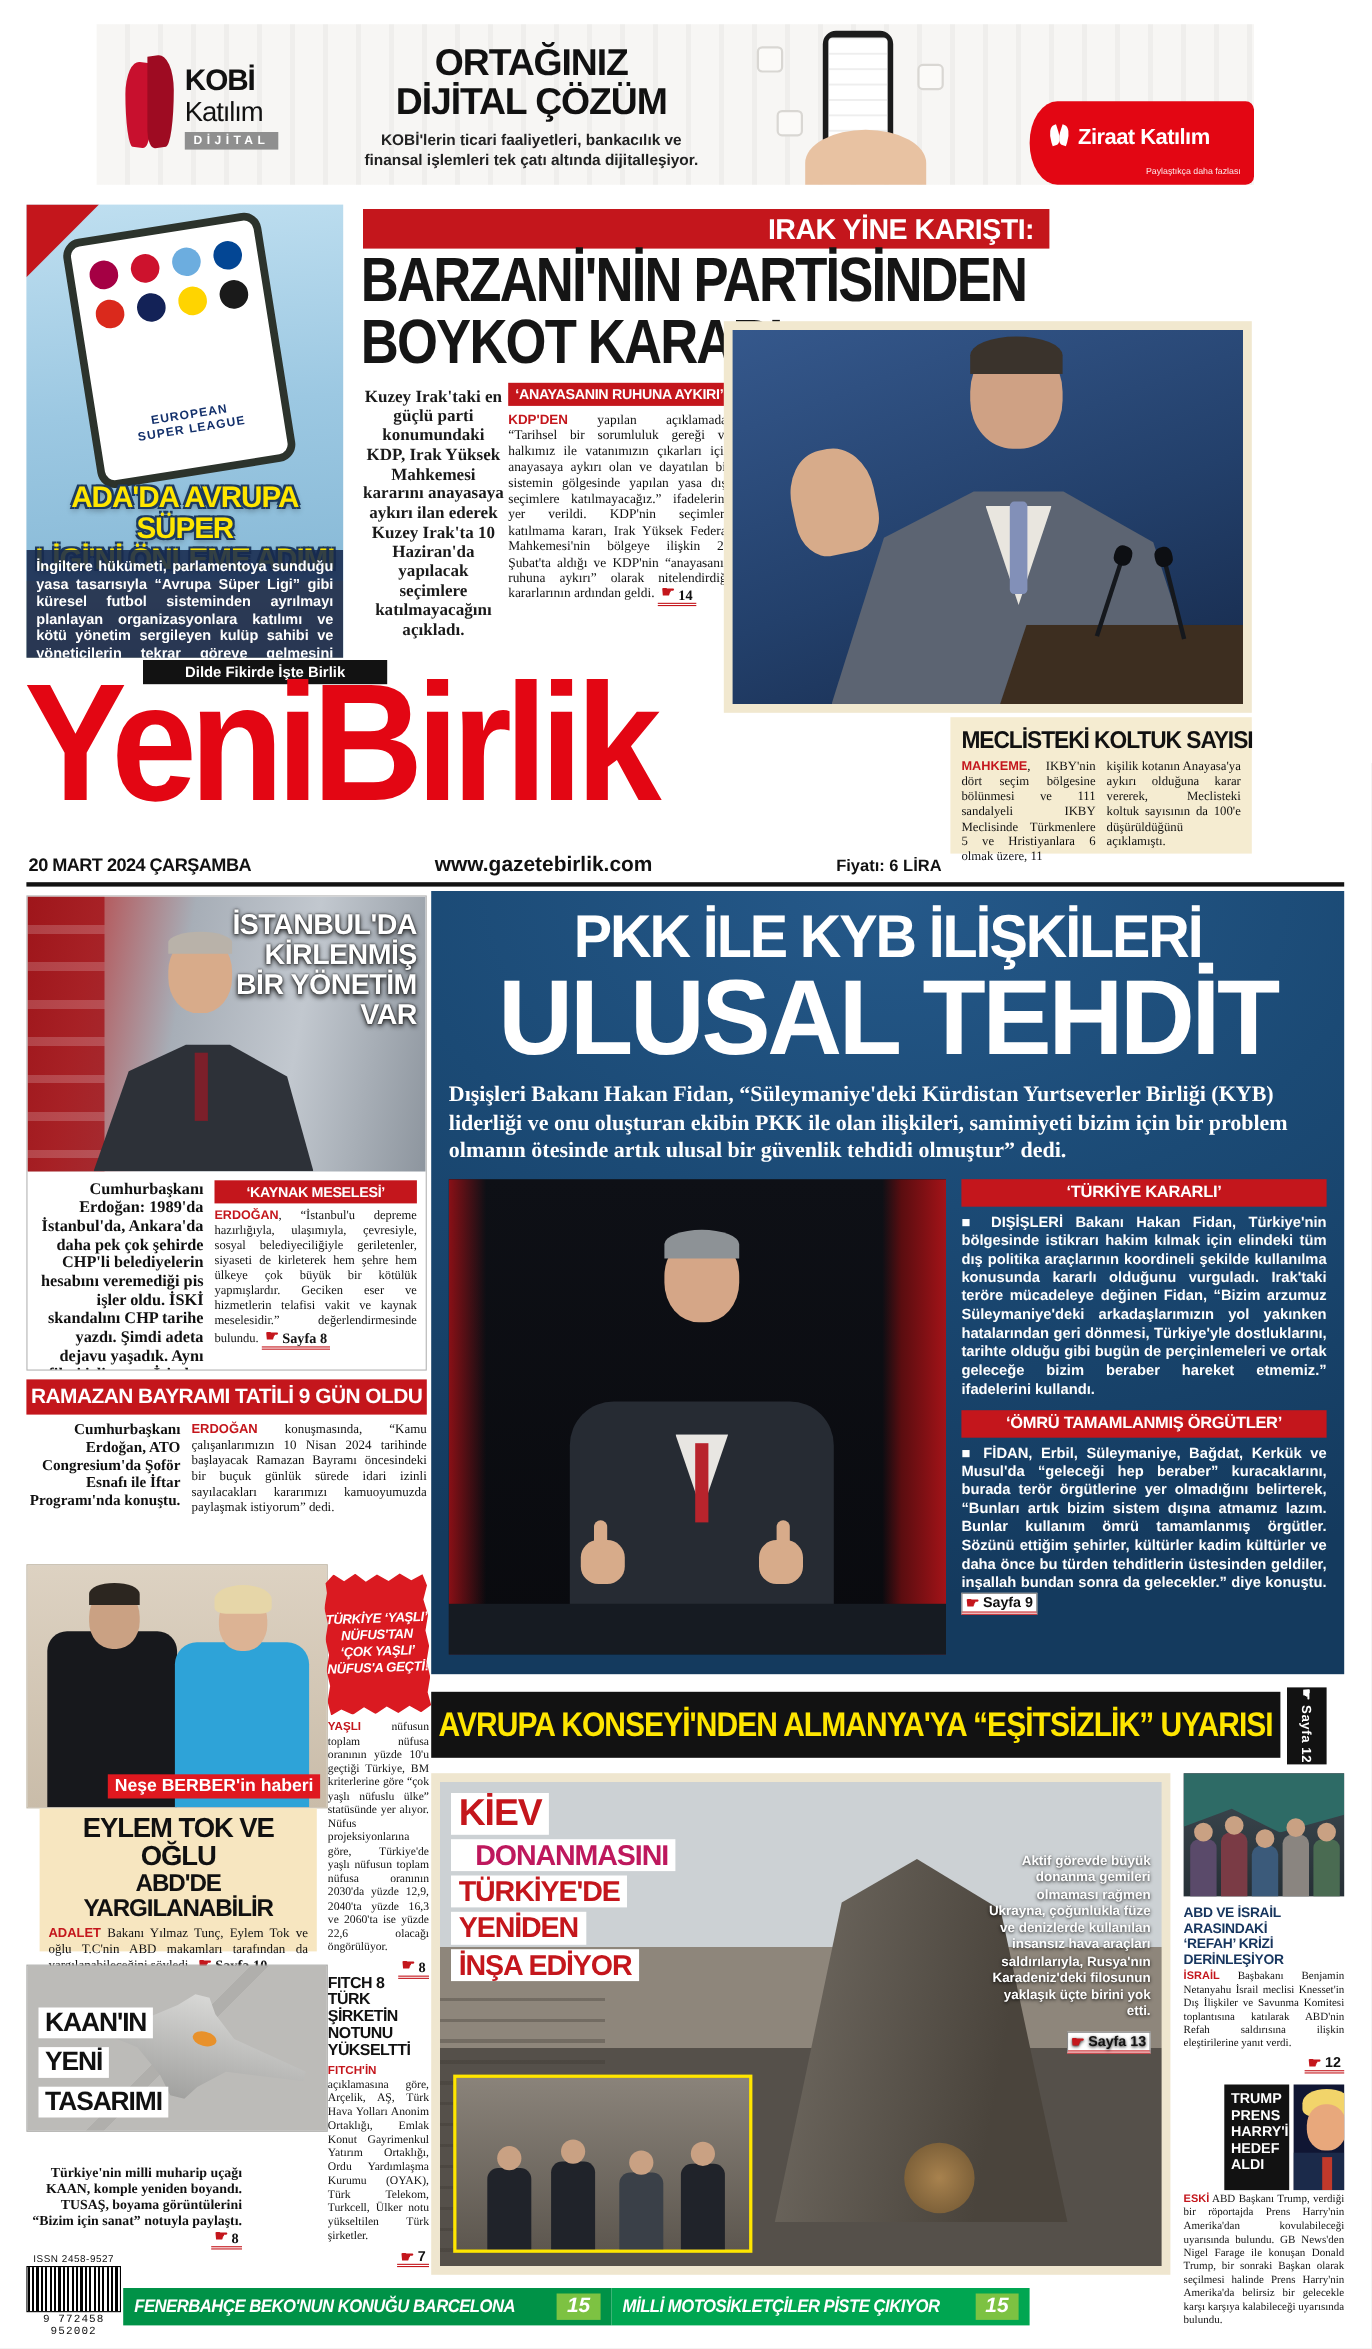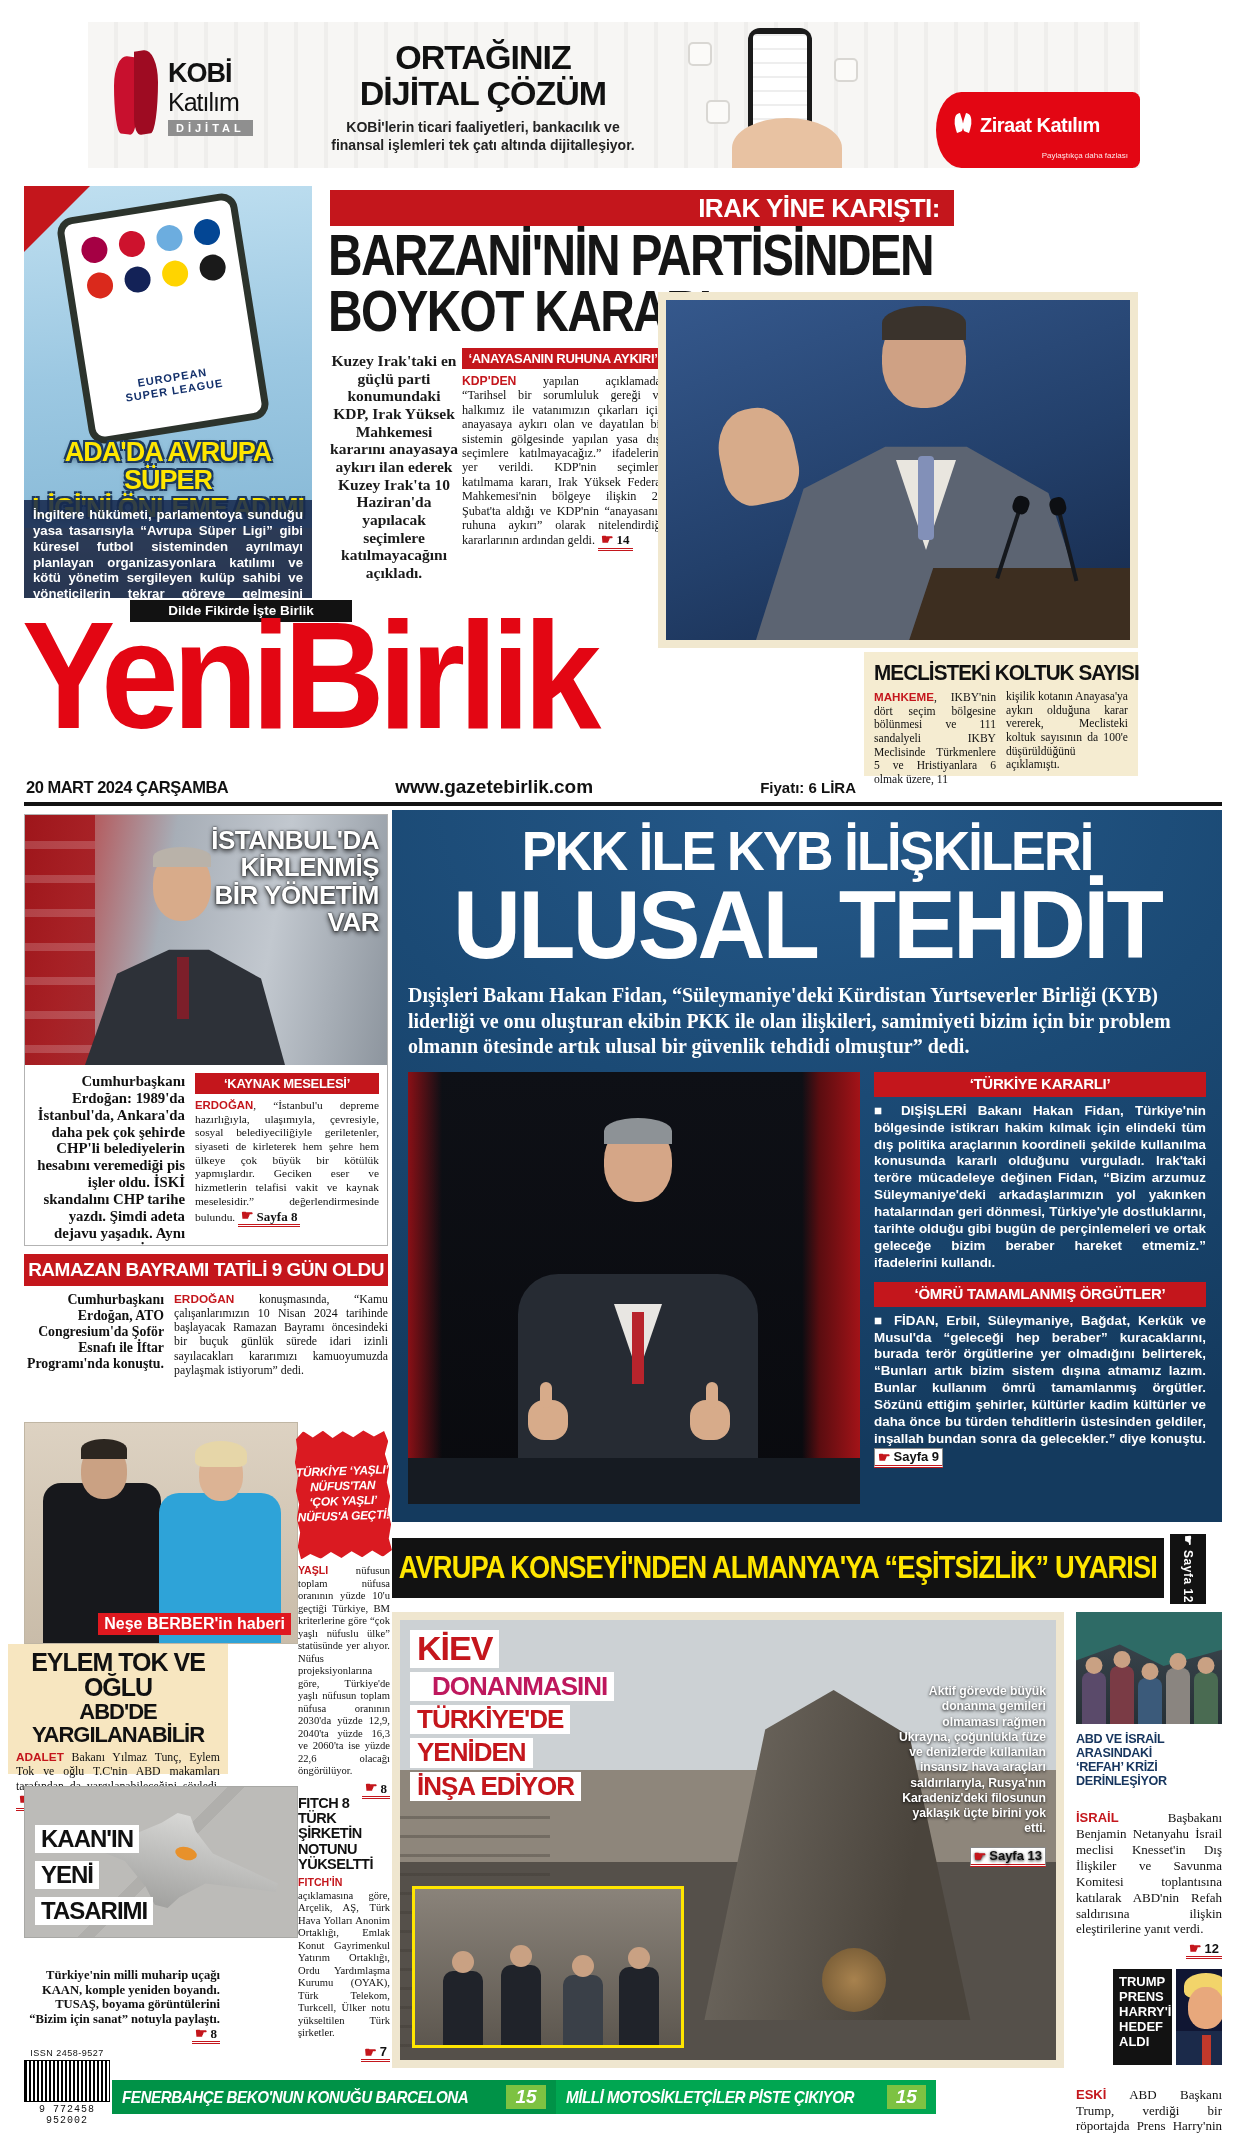--- a/index.html
+++ b/index.html
@@ -114,21 +114,21 @@
   #ramt .r{flex:1;font-size:11.8px;line-height:1.2;text-align:justify;}
   
   #tokph{left:24px;top:1422px;width:274px;height:222px;background:linear-gradient(#ddd2c2,#c9bca9);overflow:hidden;border:1px solid #c0b6a4;box-sizing:border-box;}
   #tokph .m{left:18px;bottom:0;width:118px;height:160px;background:#17181c;border-radius:18px 18px 0 0;}
   #tokph .mh{left:56px;top:22px;width:46px;height:54px;background:#caa183;border-radius:46%;}
   #tokph .mhair{left:56px;top:16px;width:46px;height:20px;background:#2c2620;border-radius:50% 50% 0 0;}
   #tokph .w{right:16px;bottom:0;width:122px;height:150px;background:#2ea3d8;border-radius:20px 20px 0 0;}
   #tokph .wh{right:54px;top:26px;width:44px;height:52px;background:#dcb394;border-radius:46%;}
   #tokph .whair{right:50px;top:18px;width:52px;height:26px;background:#e6d6a8;border-radius:50% 50% 20% 20%;}
   #tokph .tag{right:6px;bottom:8px;background:#e0181f;color:#fff;font-weight:700;font-size:16px;padding:2px 6px;}
-  #tokbox{left:8px;top:1644px;width:220px;height:130px;background:#f7e6c0;padding:6px 8px;box-sizing:border-box;text-align:center;}
+  #tokbox{left:36px;top:1644px;width:252px;height:130px;background:#f7e6c0;padding:6px 8px;box-sizing:border-box;text-align:center;}
   #tokbox .h1{font-size:25px;font-weight:900;letter-spacing:-1px;line-height:1;}
   #tokbox .h2{font-size:22px;font-weight:900;letter-spacing:-1px;line-height:1.05;}
   #tokbox p{margin:4px 0 0;font-size:11.8px;line-height:1.2;text-align:justify;}
   
   #badge{left:296px;top:1430px;width:94px;height:128px;background:#da1a21;color:#fff;transform:rotate(-2deg);
      clip-path:polygon(2% 6%,10% 0,20% 5%,31% 0,41% 6%,52% 1%,63% 6%,74% 1%,85% 6%,96% 2%,100% 10%,96% 20%,100% 31%,97% 42%,100% 53%,97% 64%,100% 75%,97% 86%,100% 95%,90% 100%,79% 95%,68% 100%,57% 95%,46% 100%,35% 95%,24% 100%,13% 96%,3% 100%,0 90%,3% 79%,0 68%,3% 57%,0 46%,3% 35%,0 24%,3% 13%);
      display:flex;align-items:center;justify-content:center;text-align:center;}
   #badge .t{font-weight:900;font-style:italic;font-size:12px;line-height:1.25;letter-spacing:-.3px;}
   #yasli{left:298px;top:1564px;width:92px;font-size:10.6px;line-height:1.18;}
   #yasli p{margin:0;text-align:justify;}
@@ -190,21 +190,21 @@
   #kiev .inset{left:12px;bottom:12px;width:266px;height:156px;border:3px solid #ffe600;background:linear-gradient(#8a837a,#5d574f);overflow:hidden;}
   .man{position:absolute;bottom:0;width:40px;height:74px;background:#20232a;border-radius:10px 10px 0 0;}
   .man::before{content:"";position:absolute;top:-20px;left:50%;transform:translateX(-50%);width:22px;height:22px;border-radius:50%;background:#c9a183;}
   
   #rc{left:1076px;top:1612px;width:146px;}
   #kids{position:relative;width:146px;height:112px;background:linear-gradient(#3f4a52,#263036);overflow:hidden;}
   #kids .tarp{position:absolute;left:0;top:0;width:100%;height:54px;background:#2e6b66;clip-path:polygon(0 0,100% 0,100% 70%,60% 100%,30% 60%,0 90%);}
   .kid{position:absolute;bottom:0;width:24px;height:52px;border-radius:8px 8px 0 0;background:var(--c);}
   .kid::before{content:"";position:absolute;top:-15px;left:50%;transform:translateX(-50%);width:17px;height:17px;border-radius:50%;background:#c9a183;}
   #rc .ih{margin-top:8px;color:#16355e;font-weight:900;font-size:12.6px;line-height:1.12;letter-spacing:-.3px;}
-  #rc p{margin:22px 0 0;font-size:13px;line-height:1.22;text-align:justify;font-family:"Liberation Serif",serif;}
+  #rc p{margin:3px 0 0;font-size:10px;line-height:1.22;text-align:justify;font-family:"Liberation Serif",serif;}
   #rc .pg{text-align:right;margin-top:2px;}
   #trumprow{display:flex;gap:4px;margin-top:10px;}
   #trumprow .lab{background:#121212;color:#fff;font-weight:900;font-size:13px;line-height:1.15;padding:6px;width:59px;box-sizing:border-box;margin-left:37px;}
   #trumpph{position:relative;flex:1;height:96px;background:#101633;overflow:hidden;}
   #trumpph .hair{left:8px;top:4px;width:44px;height:26px;background:#f2d46a;border-radius:50% 50% 30% 30%;}
   #trumpph .face{left:12px;top:18px;width:36px;height:42px;background:#e8a87c;border-radius:46%;}
   #trumpph .suit{left:0;bottom:0;width:100%;height:34px;background:#1b2a4a;}
   #trumpph .tie{left:26px;bottom:0;width:9px;height:30px;background:#c0392b;}
   
   #greenbar{left:112px;top:2080px;width:780px;height:34px;display:flex;align-items:center;color:#fff;font-style:italic;}

